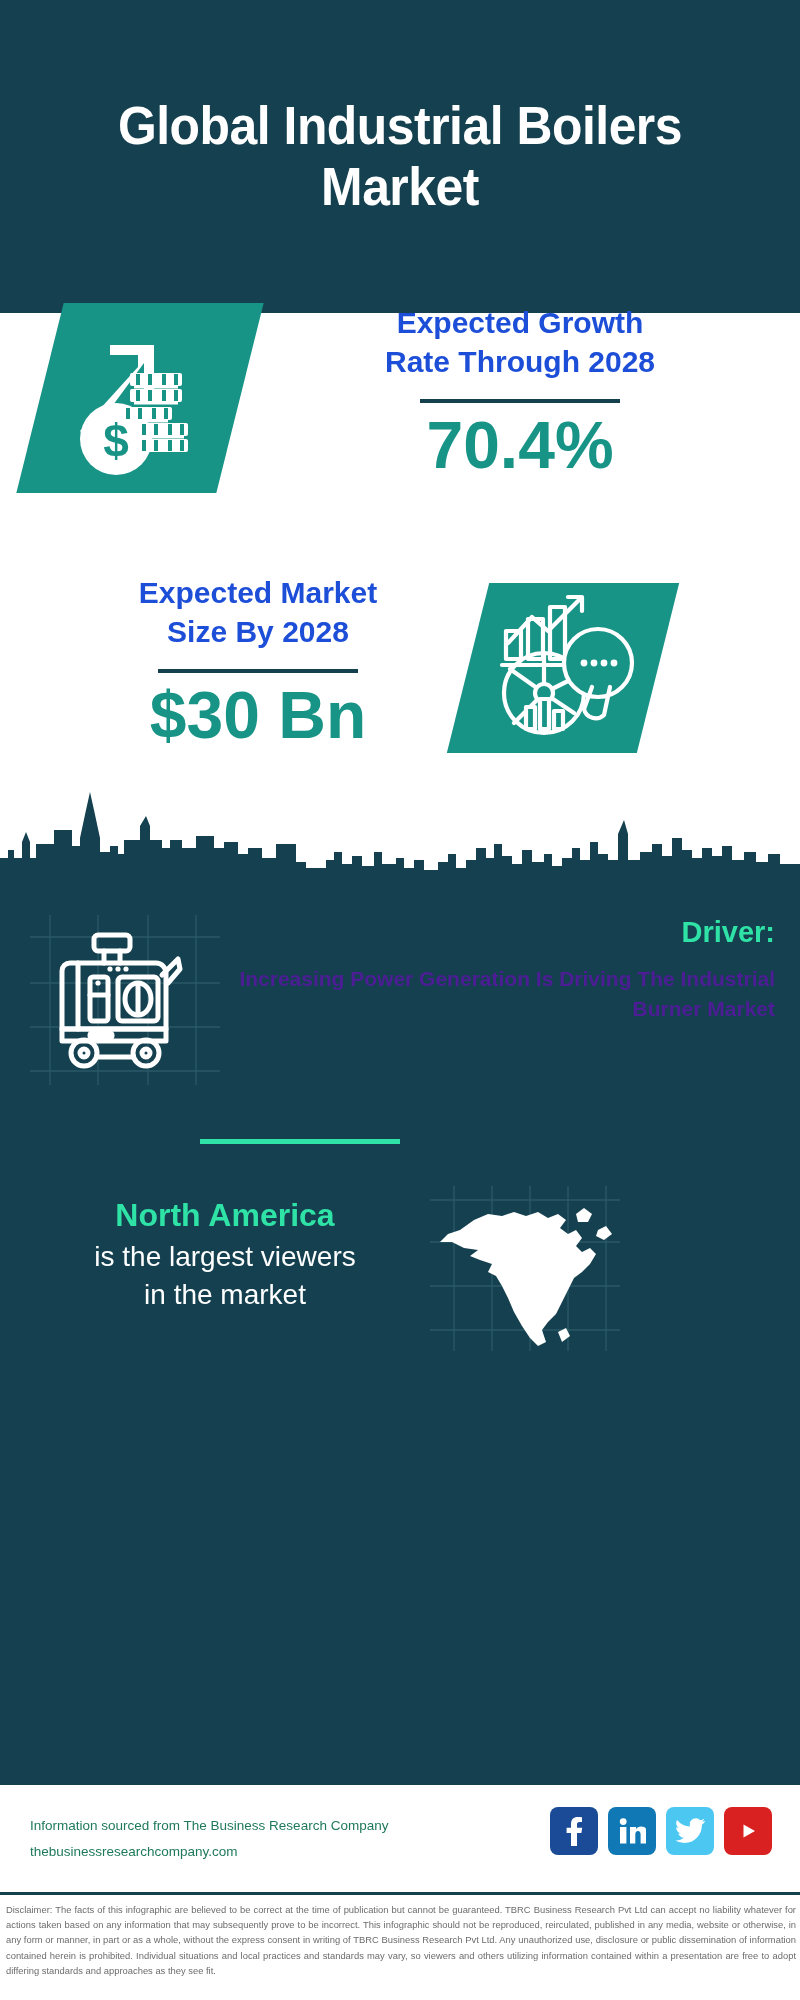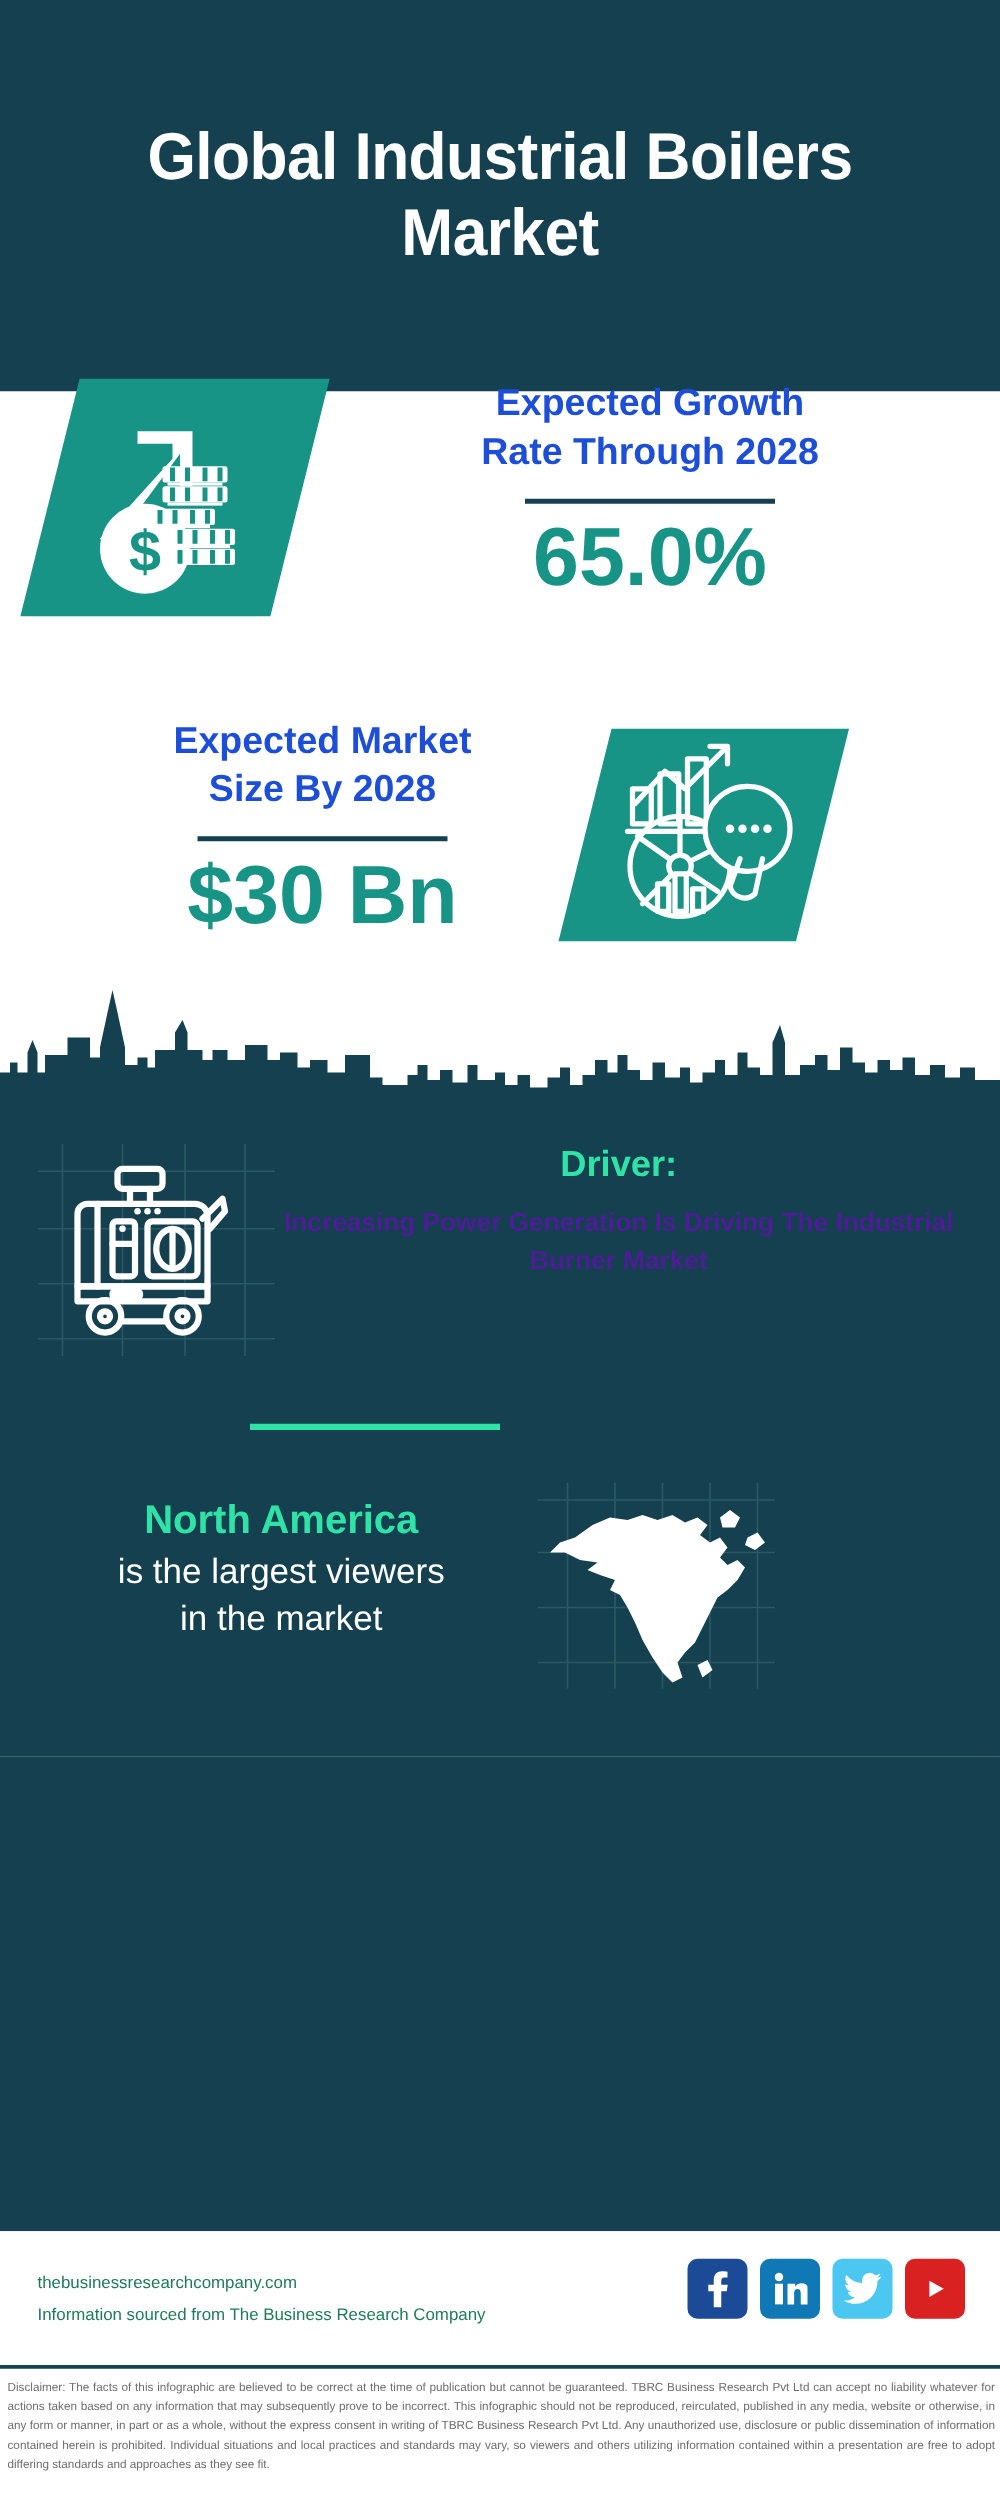--- a/index.html
+++ b/index.html
@@ -78,21 +78,21 @@
     background:#14404f;
   }
 
   .grid-bg {
     position:absolute; opacity:0.22;
   }
 
   
   .driver-block { position:absolute; left:0; top:905px; width:800px; }
   .icon-generator { position:absolute; left:38px; top:20px; width:170px; height:150px; }
-  .driver-text { position:absolute; left:215px; top:10px; width:560px; text-align:center; }
+  .driver-text { position:absolute; left:215px; top:10px; width:560px; text-align:right; }
   .driver-kicker {
     color:#2fe3a7; font-size:29px; font-weight:bold; line-height:1.2;
   }
   .driver-body {
     color:#4c1d95; font-size:21px; font-weight:bold; line-height:1.45;
     margin-top:14px;
   }
   .mint-rule {
     position:absolute; left:200px; top:1139px;
     width:200px; height:5px; background:#2fe3a7;
@@ -182,21 +182,21 @@
           <rect x="130" y="129" width="4" height="11"></rect>
         <text x="66" y="146" font-size="46" font-weight="bold" text-anchor="middle" font-family="Liberation Sans, sans-serif">$</text>
       </g>
     </svg>
     <div class="growth-text">
       <div class="lbl-dark">
         <span>Expected Growth</span><br>
         <span>Rate Through 2028</span>
       </div>
       <div class="rule-dark"></div>
-      <div class="val-teal">65.0%</div>
+      <div class="val-teal">70.4%</div>
     </div>
   </div>
 
   <div class="size-sec">
     <div class="size-text">
       <div class="lbl-dark">
         <span>Expected Market</span><br>
         <span>Size By 2028</span>
       </div>
       <div class="rule-dark"></div>
@@ -298,22 +298,22 @@
         <path fill="#ffffff" d="M30 44 L18 48 L10 56 L22 56 L34 62 L48 64 L40 70 L50 74 L62 78 L58 86 L66 90 L72 100 L78 112 L84 126 L92 140 L100 152 L108 160 L116 156 L112 144 L118 136 L126 128 L132 116 L138 104 L144 92 L152 86 L160 78 L166 68 L160 62 L152 66 L146 60 L152 52 L146 44 L138 48 L130 42 L136 34 L128 28 L118 32 L108 26 L96 30 L84 26 L72 30 L58 28 L44 34 Z"></path>
         <path fill="#ffffff" d="M146 28 L154 22 L162 28 L158 36 L148 36 Z"></path>
         <path fill="#ffffff" d="M168 44 L176 40 L182 48 L174 54 L166 50 Z"></path>
         <path fill="#ffffff" d="M128 146 L136 142 L140 150 L132 156 Z"></path>
       </svg>
     </div>
   </div>
 
   <div class="footer">
     <div class="src-text">
+      <div>Information sourced from The Business Research Company</div>
       <div>thebusinessresearchcompany.com</div>
-      <div>Information sourced from The Business Research Company</div>
     </div>
     <div class="socials">
       <div class="sicon s-fb">
         <svg width="26" height="30" viewBox="0 0 26 30">
             <path fill="#fff" d="M16 30V17h4.4l.8-5.2H16V8.6c0-1.5.5-2.6 2.7-2.6H21V1.3C20.3 1.2 18.6 1 16.7 1 12.6 1 10 3.4 10 8v3.8H5.6V17H10v13z"></path>
           </svg>
       </div>
       <div class="sicon s-li">
         <svg width="28" height="28" viewBox="0 0 28 28">
             <g fill="#fff">

